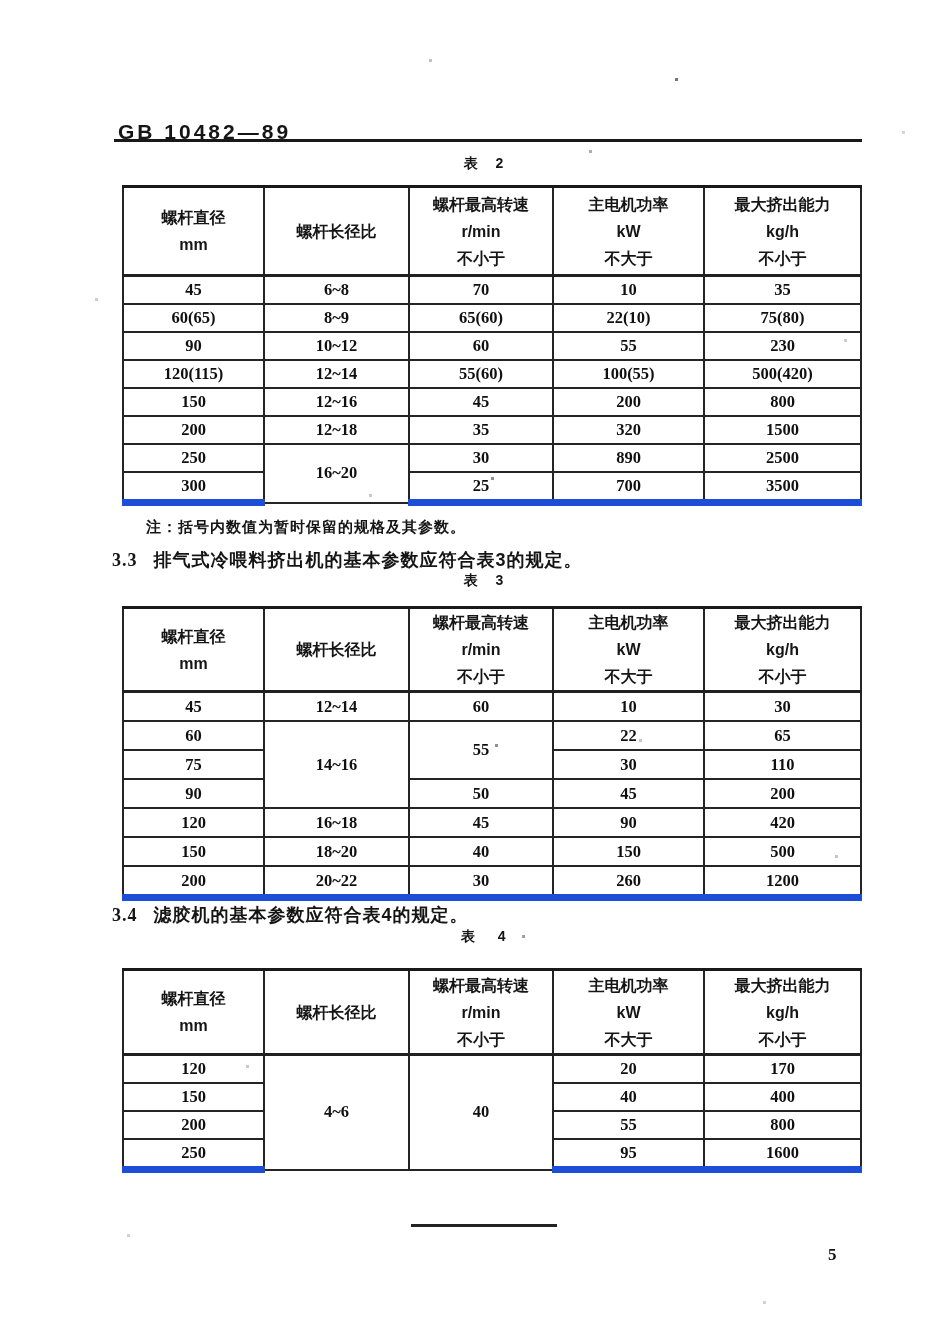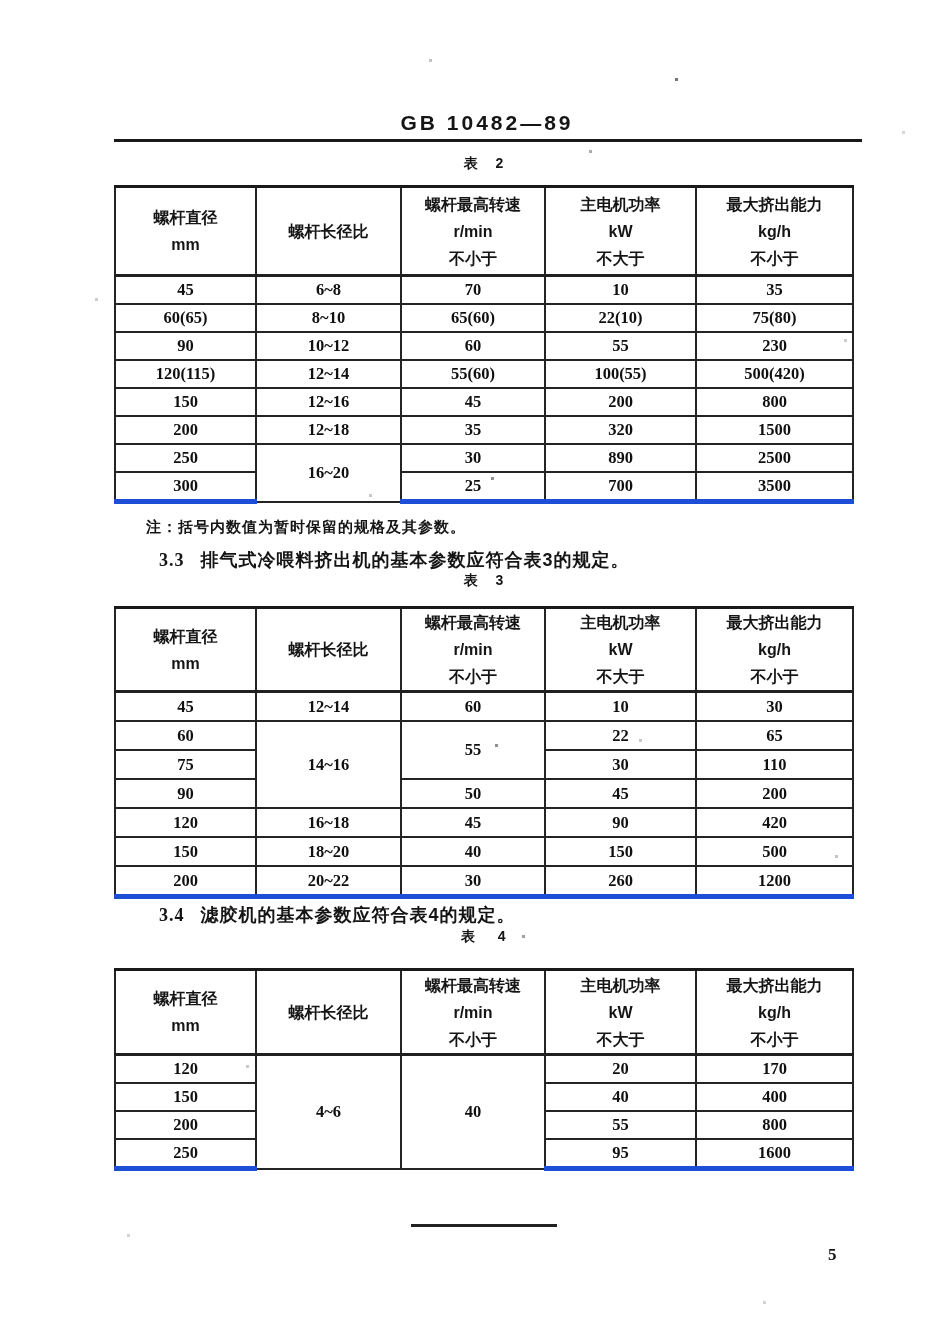--- a/index.html
+++ b/index.html
@@ -23,50 +23,50 @@
       492px 478px 0 1px rgba(70,70,70,.6),
       496px 745px 0 1px rgba(70,70,70,.6),
       640px 740px 0 1px rgba(120,120,120,.4),
       836px 856px 0 1px rgba(110,110,110,.4),
       523px 936px 0 1px rgba(80,80,80,.55),
       247px 1066px 0 1px rgba(120,120,120,.4),
       128px 1235px 0 1px rgba(130,130,130,.35),
       764px 1302px 0 1px rgba(130,130,130,.35);
   }
   .doc-title{
-    position:absolute;top:111px;left:118px;width:738px;text-align:center;
+    position:absolute;top:120px;left:118px;width:738px;
     font-size:21px;font-weight:bold;letter-spacing:3px;
   }
   .header-rule{position:absolute;top:139px;left:114px;width:748px;height:3px;background:#191919;}
   .table-caption{
     position:absolute;left:118px;width:738px;text-align:center;
     font-size:14px;font-weight:bold;letter-spacing:7px;
   }
   #cap2{top:155px;} #cap3{top:572px;} #cap4{top:928px;font-family:Liberation Mono, monospace;}
 
   table{
-    position:absolute;left:114px;width:738px;border-collapse:collapse;table-layout:fixed;border-radius:11px;
+    position:absolute;left:122px;width:738px;border-collapse:collapse;table-layout:fixed;border-radius:11px;
   }
   #table2{top:185px;} #table3{top:606px;} #table4{top:968px;}
   th,td{border:2px solid #242424;text-align:center;vertical-align:middle;padding:0;}
   th{border-top:3px solid #191919;border-bottom:3px solid #202020;
      font-size:16px;font-weight:bold;background:#fff;}
-  tr:last-child td{border-bottom:5px solid #1d4ed8;}
+  tr:last-child td{border-bottom:7px solid #1d4ed8;}
   .hl{line-height:27px;}
   #table2 th{height:86px;} #table3 th{height:79px;} #table4 th{height:82px;}
   td{
     font-family:"Liberation Serif","DejaVu Serif",serif;
     font-size:16.5px;font-weight:600;color:#101010;
   }
   #table2 td{height:26px;} #table3 td{height:27px;} #table4 td{height:26px;}
 
   .note{position:absolute;top:518px;left:146px;font-size:15px;font-weight:bold;letter-spacing:1px;}
   .section{position:absolute;left:112px;font-size:18px;font-weight:bold;letter-spacing:1px;}
   #sec33{top:548px;} #sec34{top:903px;}
-  .sec-num{margin-right:16px;font-family:"Liberation Serif","DejaVu Serif",serif;font-weight:bold;margin-left:47px;}
+  .sec-num{margin-right:16px;font-family:"Liberation Serif","DejaVu Serif",serif;font-weight:bold;}
   .end-rule{position:absolute;top:1224px;left:411px;width:146px;height:3px;background:#222;}
   .page-number{
     position:absolute;top:1245px;left:828px;font-size:17px;font-weight:bold;
     font-family:"Liberation Serif","DejaVu Serif",serif;
   }
 </style>
 </head>
 <body>
 
 <div class="page">
@@ -113,21 +113,21 @@
     <tbody>
       <tr>
         <td>45</td>
         <td>6~8</td>
         <td>70</td>
         <td>10</td>
         <td>35</td>
       </tr>
       <tr>
         <td>60(65)</td>
-        <td>8~10</td>
+        <td>8~9</td>
         <td>65(60)</td>
         <td>22(10)</td>
         <td>75(80)</td>
       </tr>
       <tr>
         <td>90</td>
         <td>10~12</td>
         <td>60</td>
         <td>55</td>
         <td>230</td>

